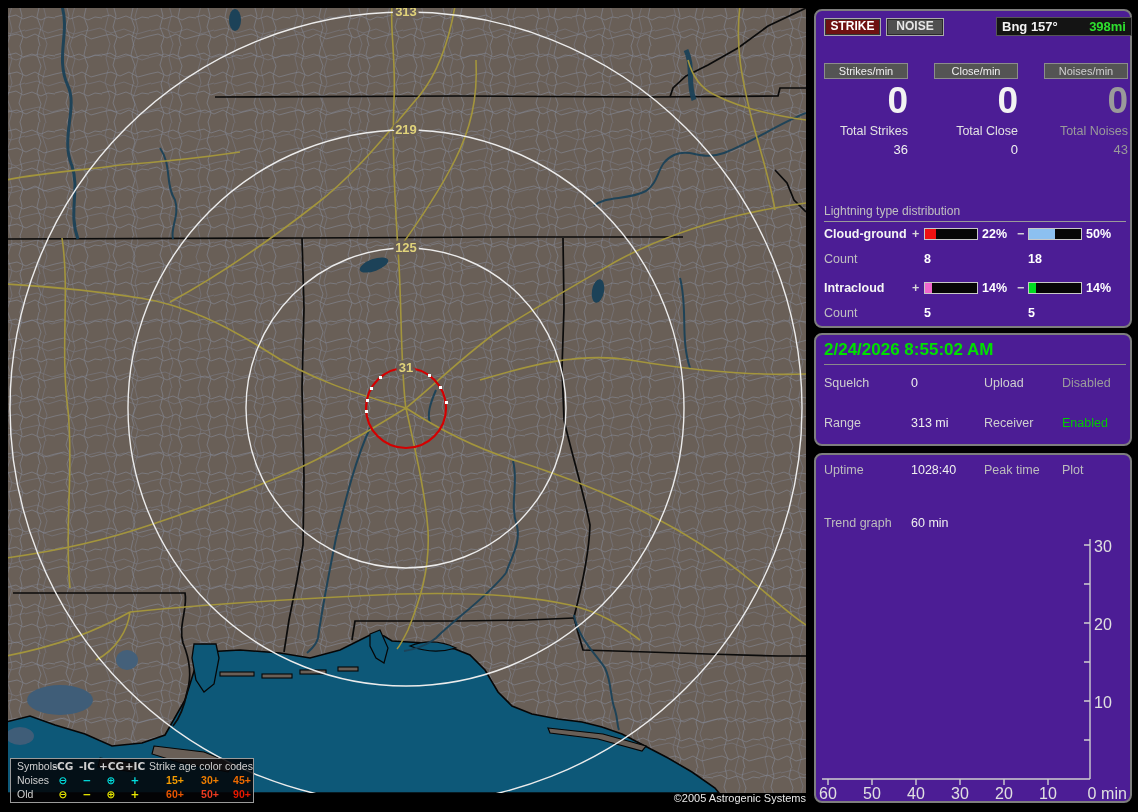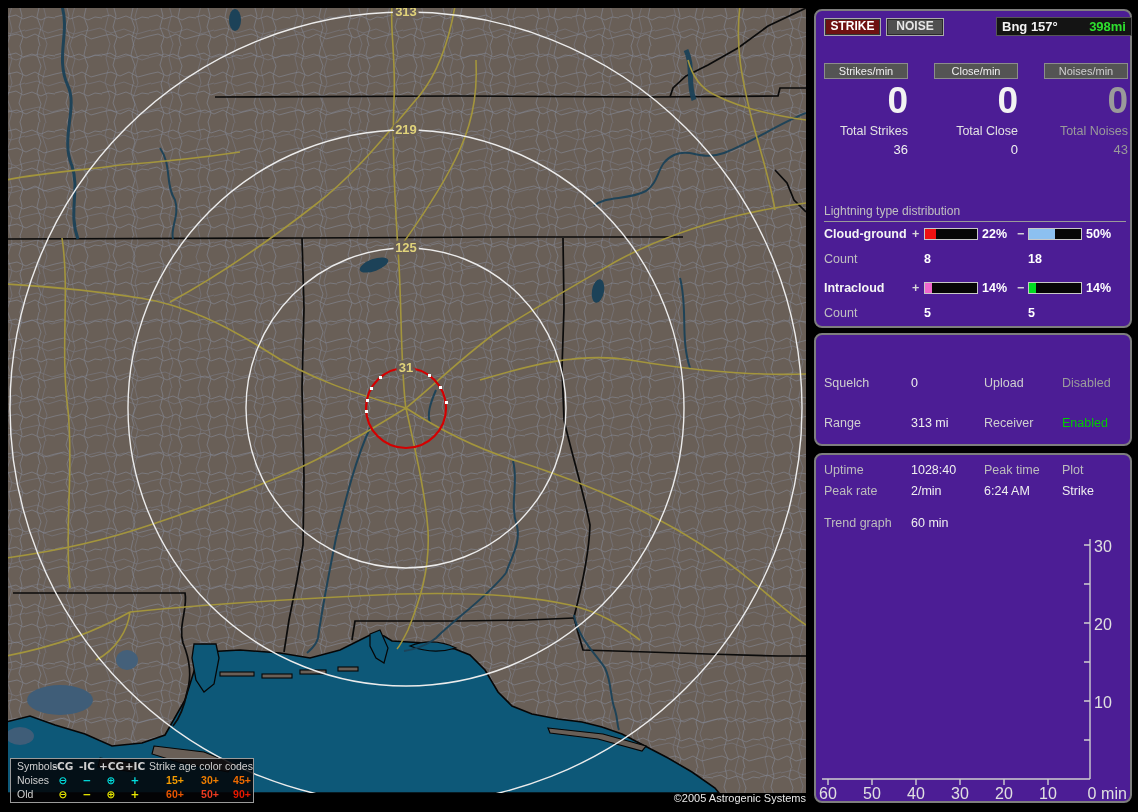--- a/index.html
+++ b/index.html
@@ -298,46 +298,41 @@
     <span class="d-pct" style="left:270px">14%</span>
   </div>
   <div class="count-row" style="top:295px">
     <span class="c-label">Count</span>
     <span class="c-v1">5</span>
     <span class="c-v2">5</span>
   </div>
 </div>
 
 <div id="panel-status" class="panel">
+  <div id="datetime">2/24/2026 8:55:02 AM</div>
   <div class="st-row" style="top:41px">
     <span class="st-l1">Squelch</span>
     <span class="st-v1">0</span>
     <span class="st-l2">Upload</span>
     <span class="st-v2" style="color: rgb(156, 156, 156);">Disabled</span>
   </div>
   <div class="st-row" style="top:81px">
     <span class="st-l1">Range</span>
     <span class="st-v1">313 mi</span>
     <span class="st-l2">Receiver</span>
     <span class="st-v2" style="color: rgb(0, 204, 0);">Enabled</span>
   </div>
 </div>
 
 <div id="panel-stats" class="panel">
   <div class="sp-row" style="top:8px">
     <span class="sp-c1">Uptime</span>
     <span class="sp-c2">1028:40</span>
     <span class="sp-c3 c-dim">Peak time</span>
     <span class="sp-c4 c-dim">Plot</span>
-  </div>
-  <div class="sp-row" style="top:29px">
-    <span class="sp-c1">Peak rate</span>
-    <span class="sp-c2">2/min</span>
-    <span class="sp-c3 c-bright">6:24 AM</span>
-    <span class="sp-c4 c-bright">Strike</span>
   </div>
   <div class="sp-row" style="top:61px">
     <span class="sp-c1">Trend graph</span>
     <span class="sp-c2">60 min</span>
   </div>
 
   <svg id="trend-svg" width="314" height="346" viewBox="0 0 314 346">
     <g stroke="#cfcfcf" stroke-width="1.4" fill="none">
       <path d="M274,84 L274,324"></path>
       <path d="M6,324 L274,324"></path>

